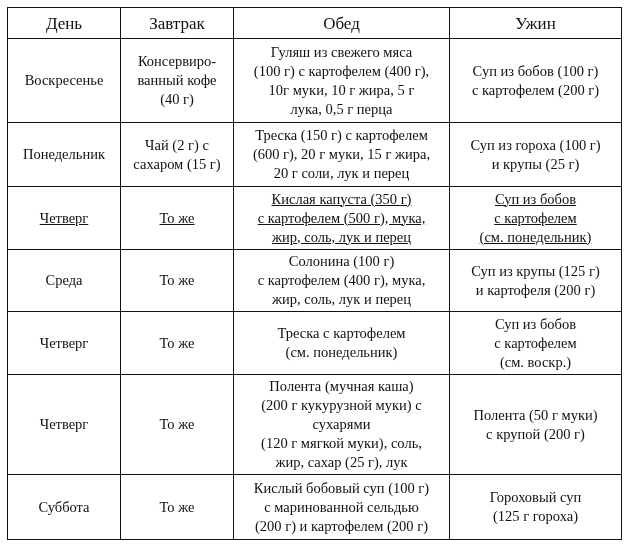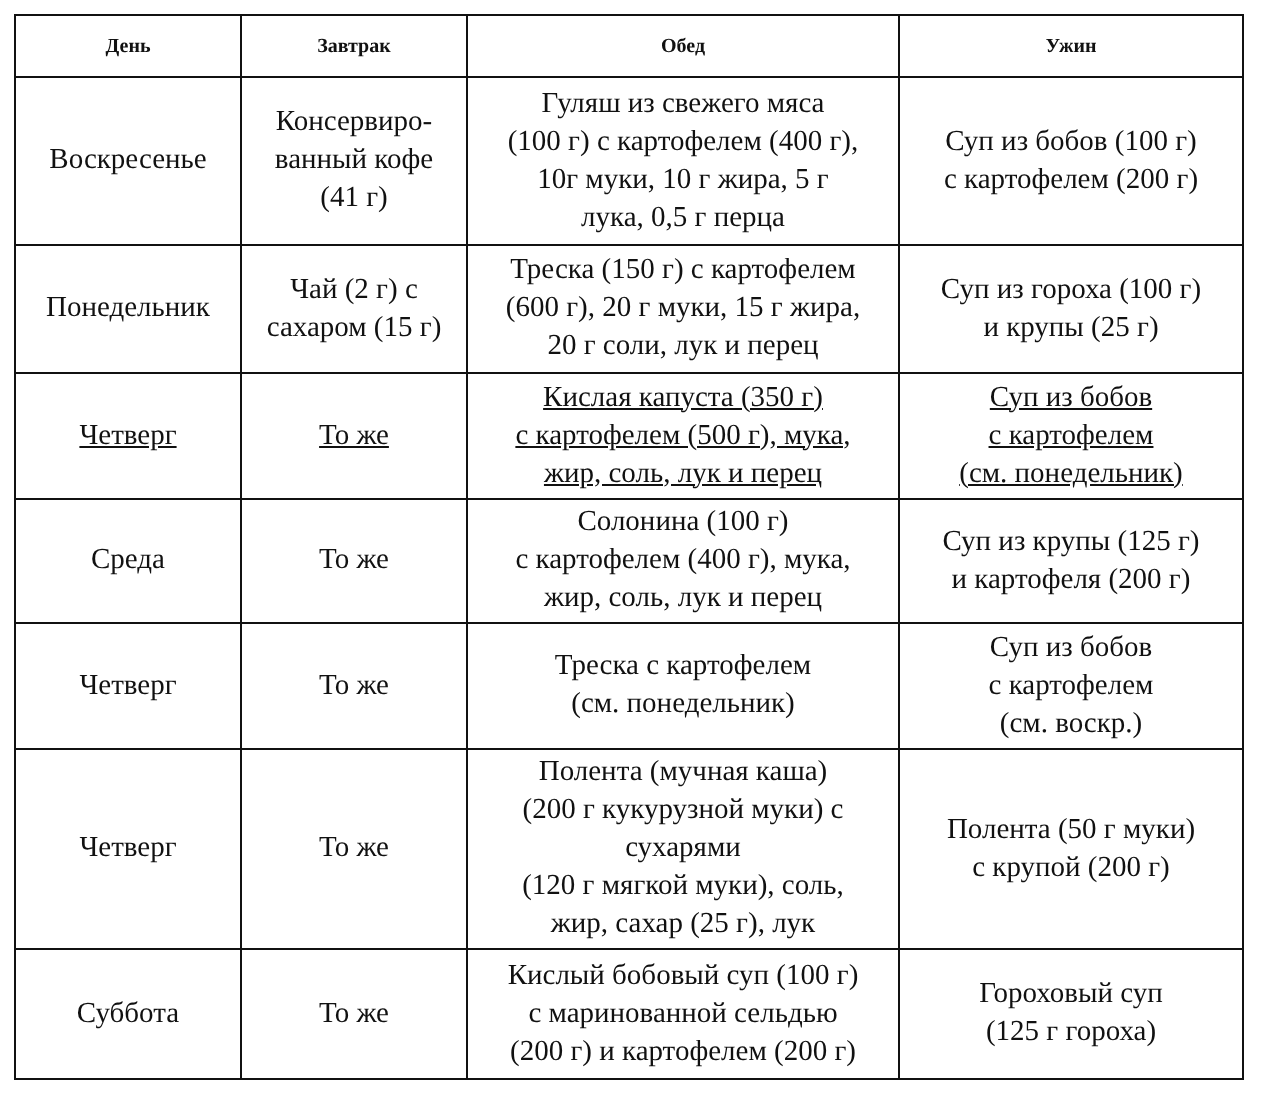--- a/index.html
+++ b/index.html
@@ -25,22 +25,22 @@
     }
     table.menu th, table.menu td {
       border: 1.5px solid #111111;
       text-align: center;
       vertical-align: middle;
       padding: 0 3px;
       font-size: 14.5px;
       line-height: 19px;
     }
     table.menu th {
-      font-weight: bold;
-      font-size: 10px;
+      font-weight: normal;
+      font-size: 17px;
       height: 30px;
       margin-top: 12px;
     }
     col.c-day { width: 113px; }
     col.c-breakfast { width: 113px; }
     col.c-lunch { width: 216px; }
     col.c-dinner { width: 172px; }
     tr.r1 td { height: 83px; }
     tr.r2 td { height: 63px; }
     tr.r3 td { height: 62px; text-decoration: underline; }
@@ -68,21 +68,21 @@
       <th>Ужин</th>
     </tr>
   </thead>
   <tbody>
 
     <tr class="r1">
       <td>Воскресенье</td>
       <td>
         <span class="line">Консервиро-</span>
         <span class="line">ванный кофе</span>
-        <span class="line">(41 г)</span>
+        <span class="line">(40 г)</span>
       </td>
       <td>
         <span class="line">Гуляш из свежего мяса</span>
         <span class="line">(100 г) с картофелем (400 г),</span>
         <span class="line">10г муки, 10 г жира, 5 г</span>
         <span class="line">лука, 0,5 г перца</span>
       </td>
       <td>
         <span class="line">Суп из бобов (100 г)</span>
         <span class="line">с картофелем (200 г)</span>

